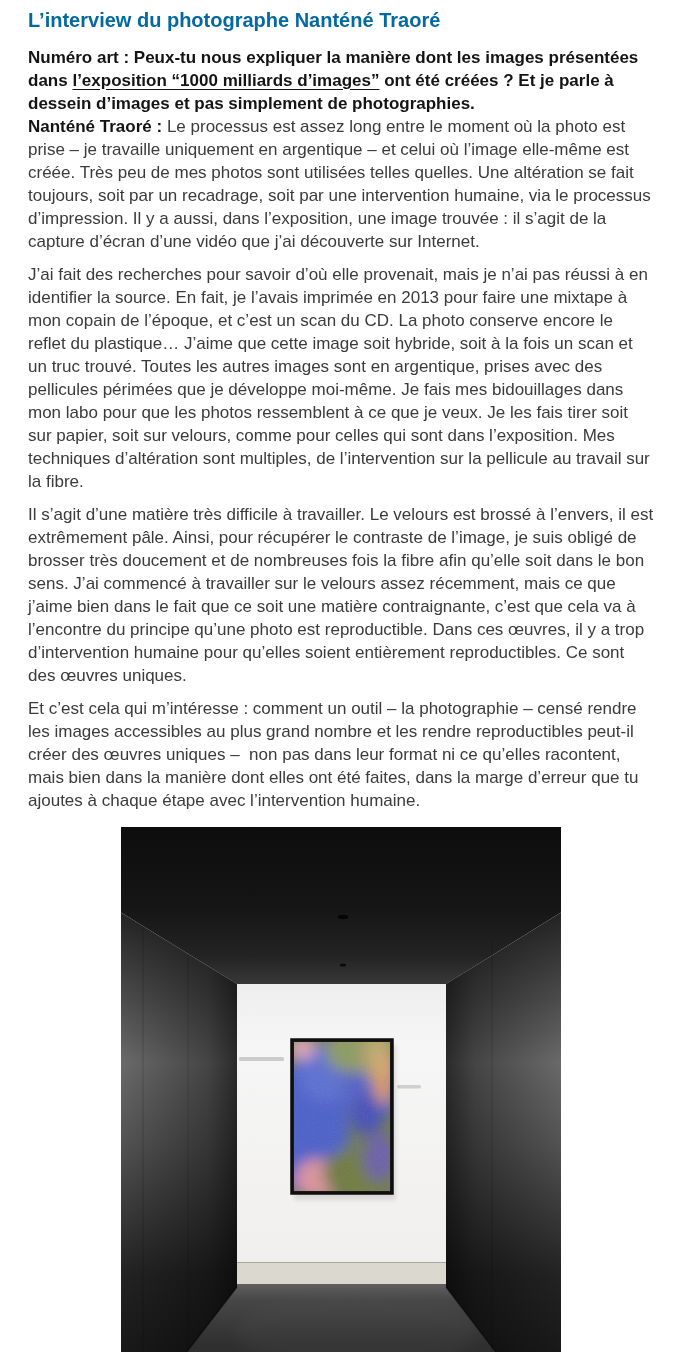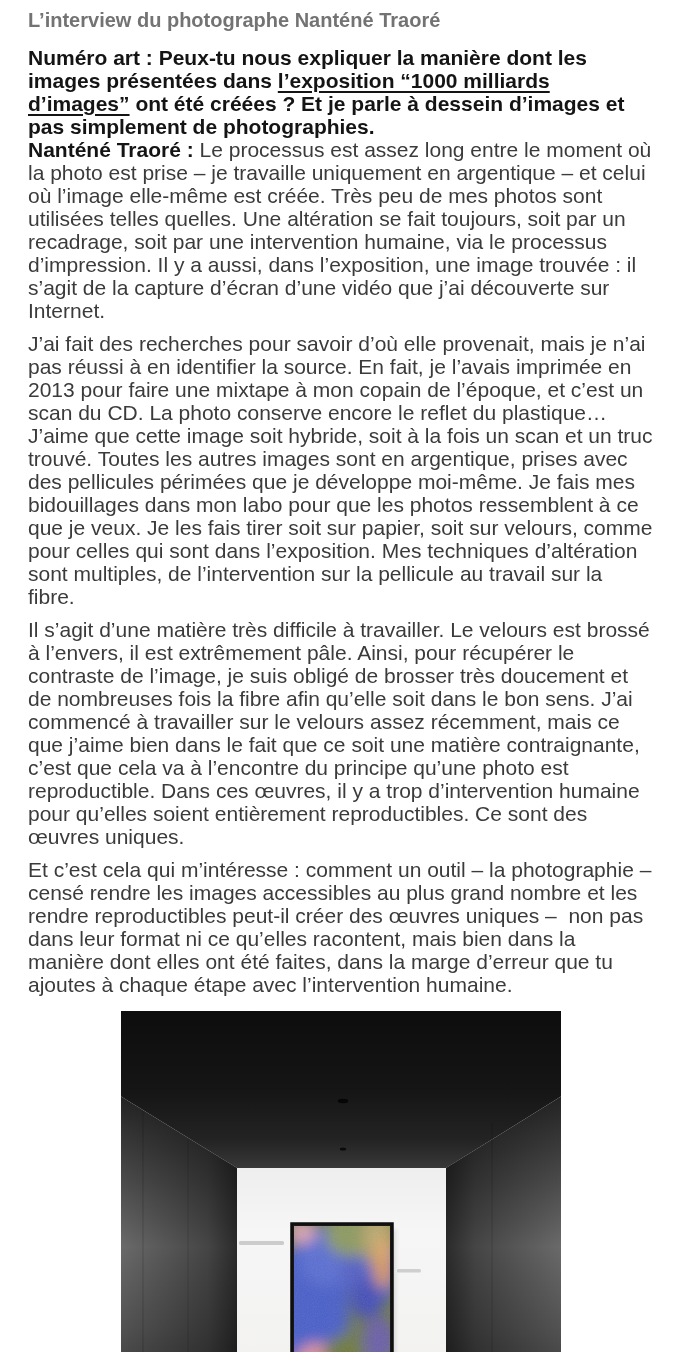--- a/index.html
+++ b/index.html
@@ -14,25 +14,25 @@
     color: #3b3b3b;
     -webkit-font-smoothing: antialiased;
   }
   .content {
     padding: 0 28px;
   }
   h1.article-title {
     font-size: 20px;
     line-height: 27px;
     margin: 7px 0 12px 0;
-    color: #737373;
+    color: #0369a1;
     font-weight: 700;
   }
   p.para {
-    font-size: 21px;
+    font-size: 17px;
     line-height: 23px;
     margin: 0 0 10px 0;
   }
   p.para.tight { margin-bottom: 0; }
   .bold { font-weight: 700; color: #141414; margin-top: 36px; }
   a.expo-link {
     color: #141414;
     font-weight: 700;
     text-decoration: underline;
     text-underline-offset: 3px;

